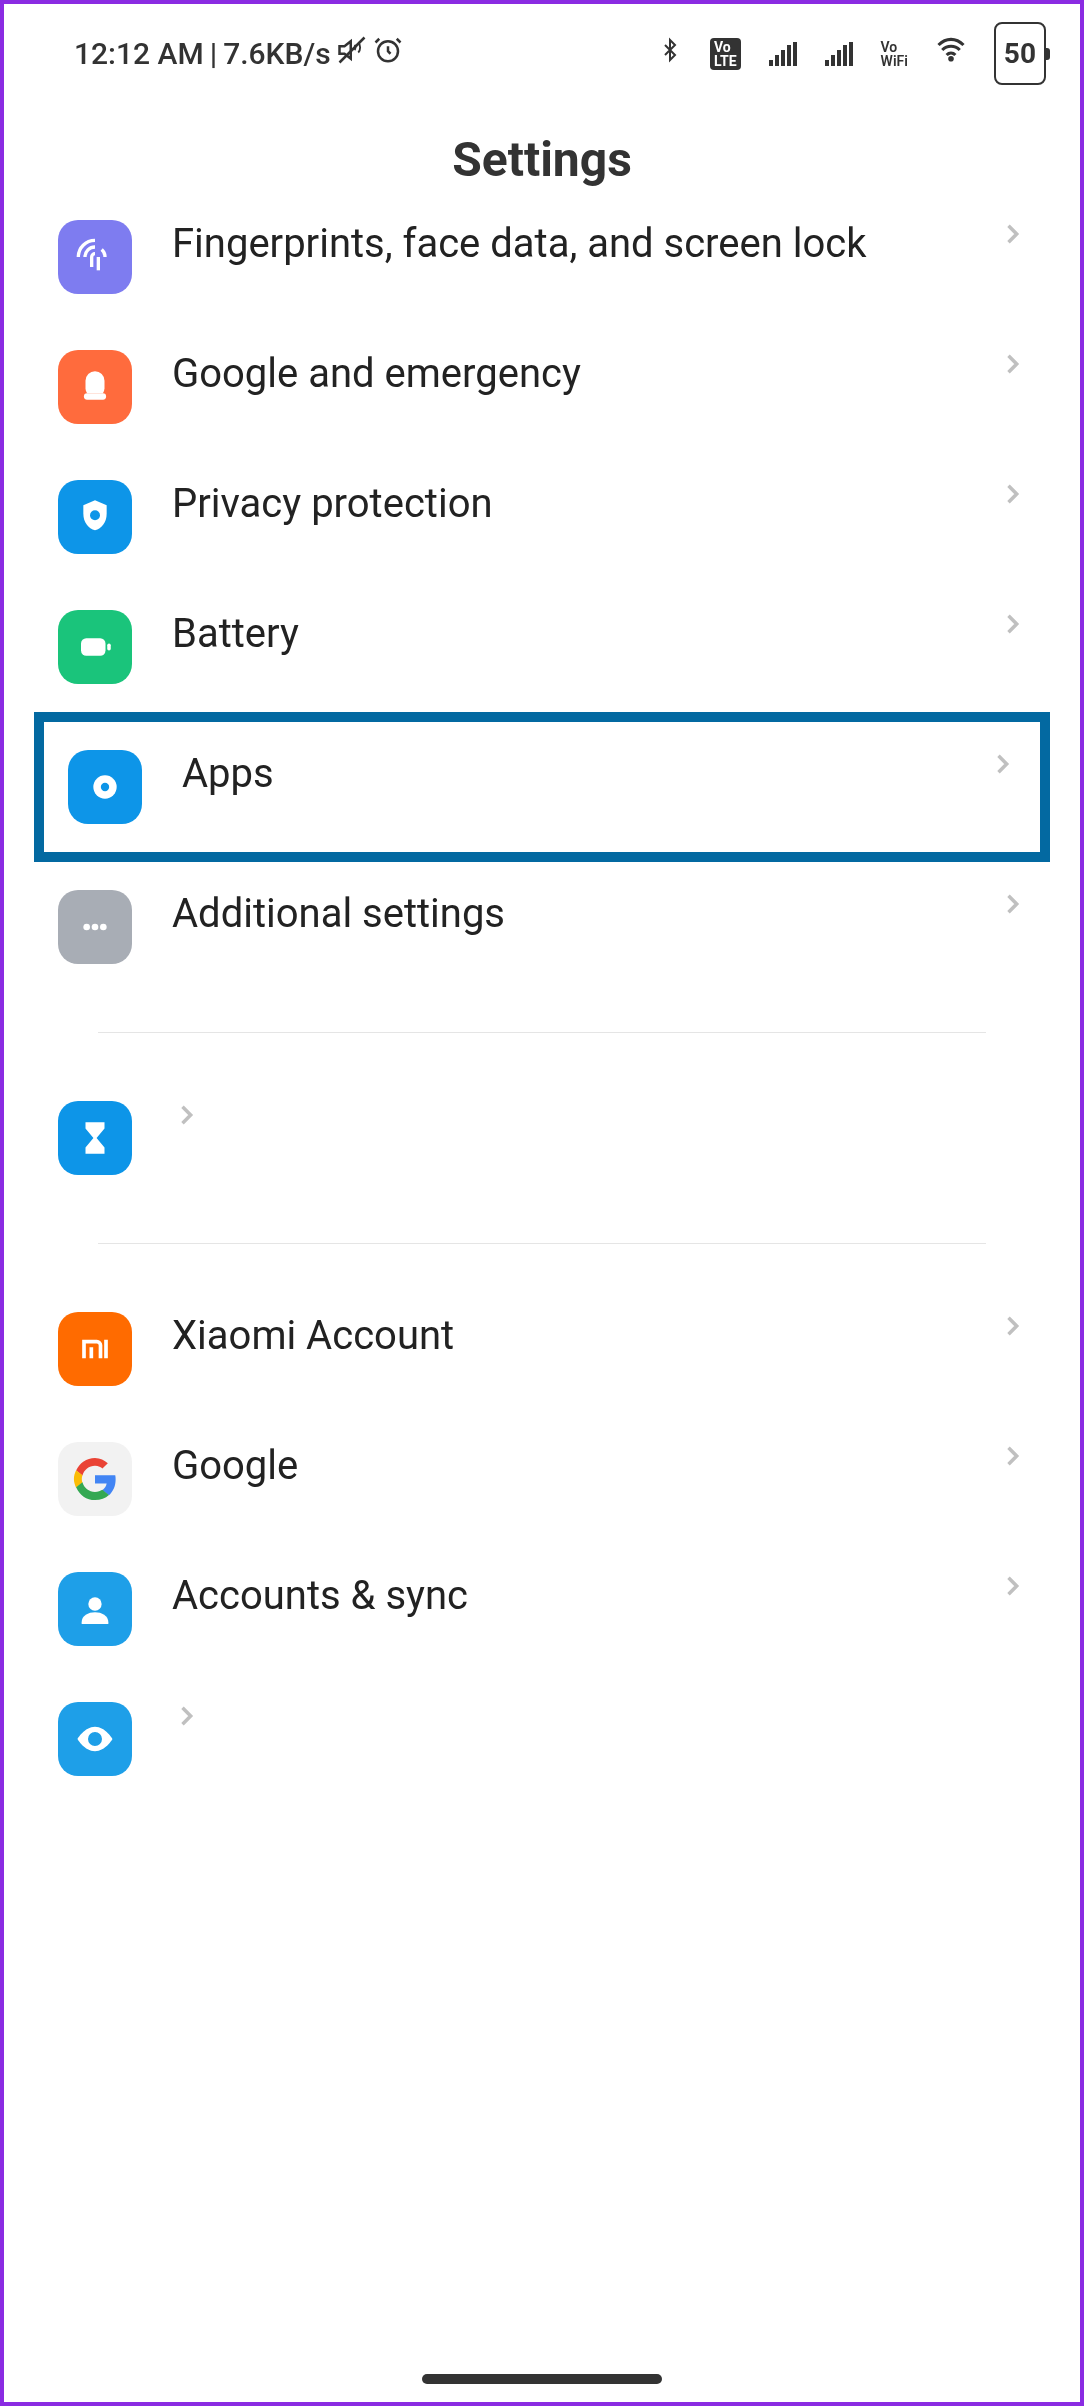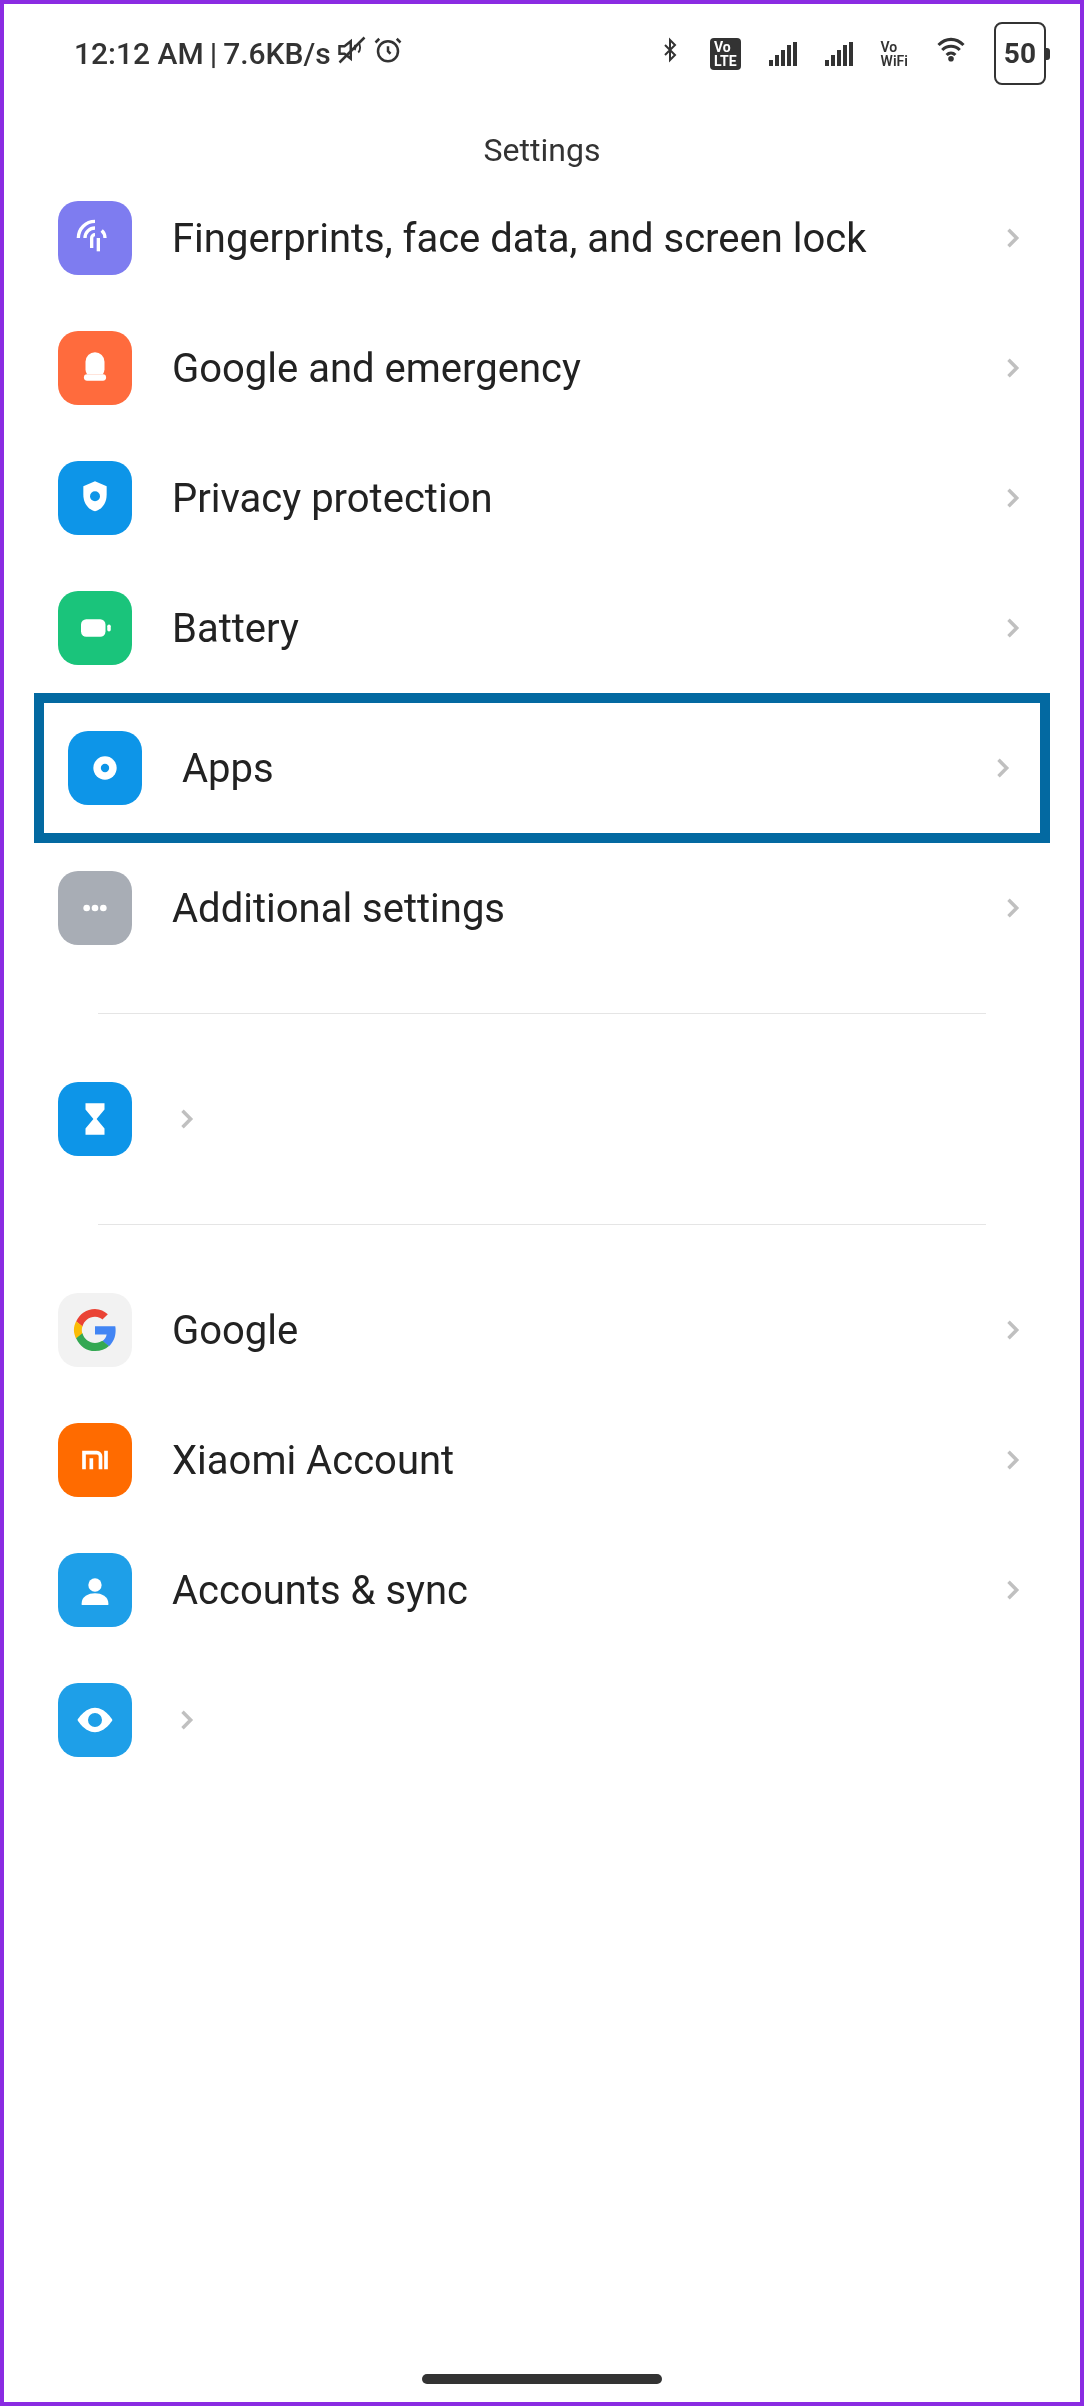--- a/index.html
+++ b/index.html
@@ -23,28 +23,28 @@
     font-weight: 500;
   }
   .status-left { display: flex; align-items: center; gap: 6px; margin-left: 36px; }
   .status-right { display: flex; align-items: center; gap: 28px; }
   .status-left .time { font-weight: 500; }
   .header {
     text-align: center;
     padding: 32px 0 40px 0;
   }
   .header-title {
-    font-size: 32px;
-    font-weight: 400;
+    font-size: 48px;
+    font-weight: 700;
     color: #333;
   }
   .list { padding: 0 40px; }
   .row {
     display: flex;
-    align-items: center;
+    align-items: flex-start;
     padding: 28px 14px;
     gap: 40px;
     background: #fff;
   }
   .row.cut-top { padding-top: 0; margin-top: -8px; }
   .row-icon {
     width: 74px;
     height: 74px;
     border-radius: 20px;
     display: flex;
@@ -272,47 +272,47 @@
         </svg>
     </div>
     <div class="chevron"><svg width="28" height="28" viewBox="0 0 24 24" fill="none" stroke-width="3">
           <path d="m9 5 7 7-7 7"></path>
         </svg></div>
   </div>
 
   <div class="divider"></div>
 
   <div class="row">
+    <div class="row-icon" style="background:#ff6b00">
+      <svg width="44" height="44" viewBox="0 0 24 24" fill="#fff">
+          <path d="M5 7h8a3 3 0 0 1 3 3v7h-2v-7a1 1 0 0 0-1-1H7v8H5V7zm4 4h2v6H9v-6zm8-4h2v10h-2V7z"></path>
+        </svg>
+    </div>
+    <div class="row-label">Xiaomi Account</div>
+    <div class="chevron"><svg width="28" height="28" viewBox="0 0 24 24" fill="none" stroke-width="3">
+          <path d="m9 5 7 7-7 7"></path>
+        </svg></div>
+  </div>
+
+  <div class="row">
     <div class="row-icon" style="background:#f2f2f2">
       <svg width="44" height="44" viewBox="0 0 48 48">
         <path fill="#EA4335" d="M24 9.5c3.9 0 6.6 1.7 8.1 3.1l5.9-5.8C34.3 3.3 29.7 1 24 1 14.8 1 7 6.6 3.4 14.7l6.9 5.4C12 14 17.5 9.5 24 9.5z"></path>
         <path fill="#4285F4" d="M46.5 24.5c0-1.6-.1-3.1-.4-4.5H24v9h12.7c-.5 3-2.2 5.5-4.7 7.2l7.2 5.6c4.2-3.9 7.3-9.7 7.3-17.3z"></path>
         <path fill="#FBBC05" d="M10.3 28.1c-.5-1.3-.7-2.7-.7-4.1s.3-2.8.7-4.1l-6.9-5.4C1.9 17.7 1 20.8 1 24s.9 6.3 2.4 9.5l6.9-5.4z"></path>
         <path fill="#34A853" d="M24 47c6.2 0 11.4-2 15.2-5.6l-7.2-5.6c-2 1.4-4.7 2.3-8 2.3-6.5 0-12-4.5-13.7-10.6l-6.9 5.4C7 41.4 14.8 47 24 47z"></path>
       </svg>
     </div>
     <div class="row-label">Google</div>
     <div class="chevron"><svg width="28" height="28" viewBox="0 0 24 24" fill="none" stroke-width="3">
           <path d="m9 5 7 7-7 7"></path>
         </svg></div>
   </div>
 
   <div class="row">
-    <div class="row-icon" style="background:#ff6b00">
-      <svg width="44" height="44" viewBox="0 0 24 24" fill="#fff">
-          <path d="M5 7h8a3 3 0 0 1 3 3v7h-2v-7a1 1 0 0 0-1-1H7v8H5V7zm4 4h2v6H9v-6zm8-4h2v10h-2V7z"></path>
-        </svg>
-    </div>
-    <div class="row-label">Xiaomi Account</div>
-    <div class="chevron"><svg width="28" height="28" viewBox="0 0 24 24" fill="none" stroke-width="3">
-          <path d="m9 5 7 7-7 7"></path>
-        </svg></div>
-  </div>
-
-  <div class="row">
     <div class="row-icon" style="background:#1e9fe8">
       <svg width="40" height="40" viewBox="0 0 24 24" fill="#fff">
           <circle cx="12" cy="9" r="4"></circle>
           <path d="M4 20c0-4 4-6 8-6s8 2 8 6v1H4v-1z"></path>
         </svg>
     </div>
     <div class="row-label">Accounts &amp; sync</div>
     <div class="chevron"><svg width="28" height="28" viewBox="0 0 24 24" fill="none" stroke-width="3">
           <path d="m9 5 7 7-7 7"></path>
         </svg></div>

